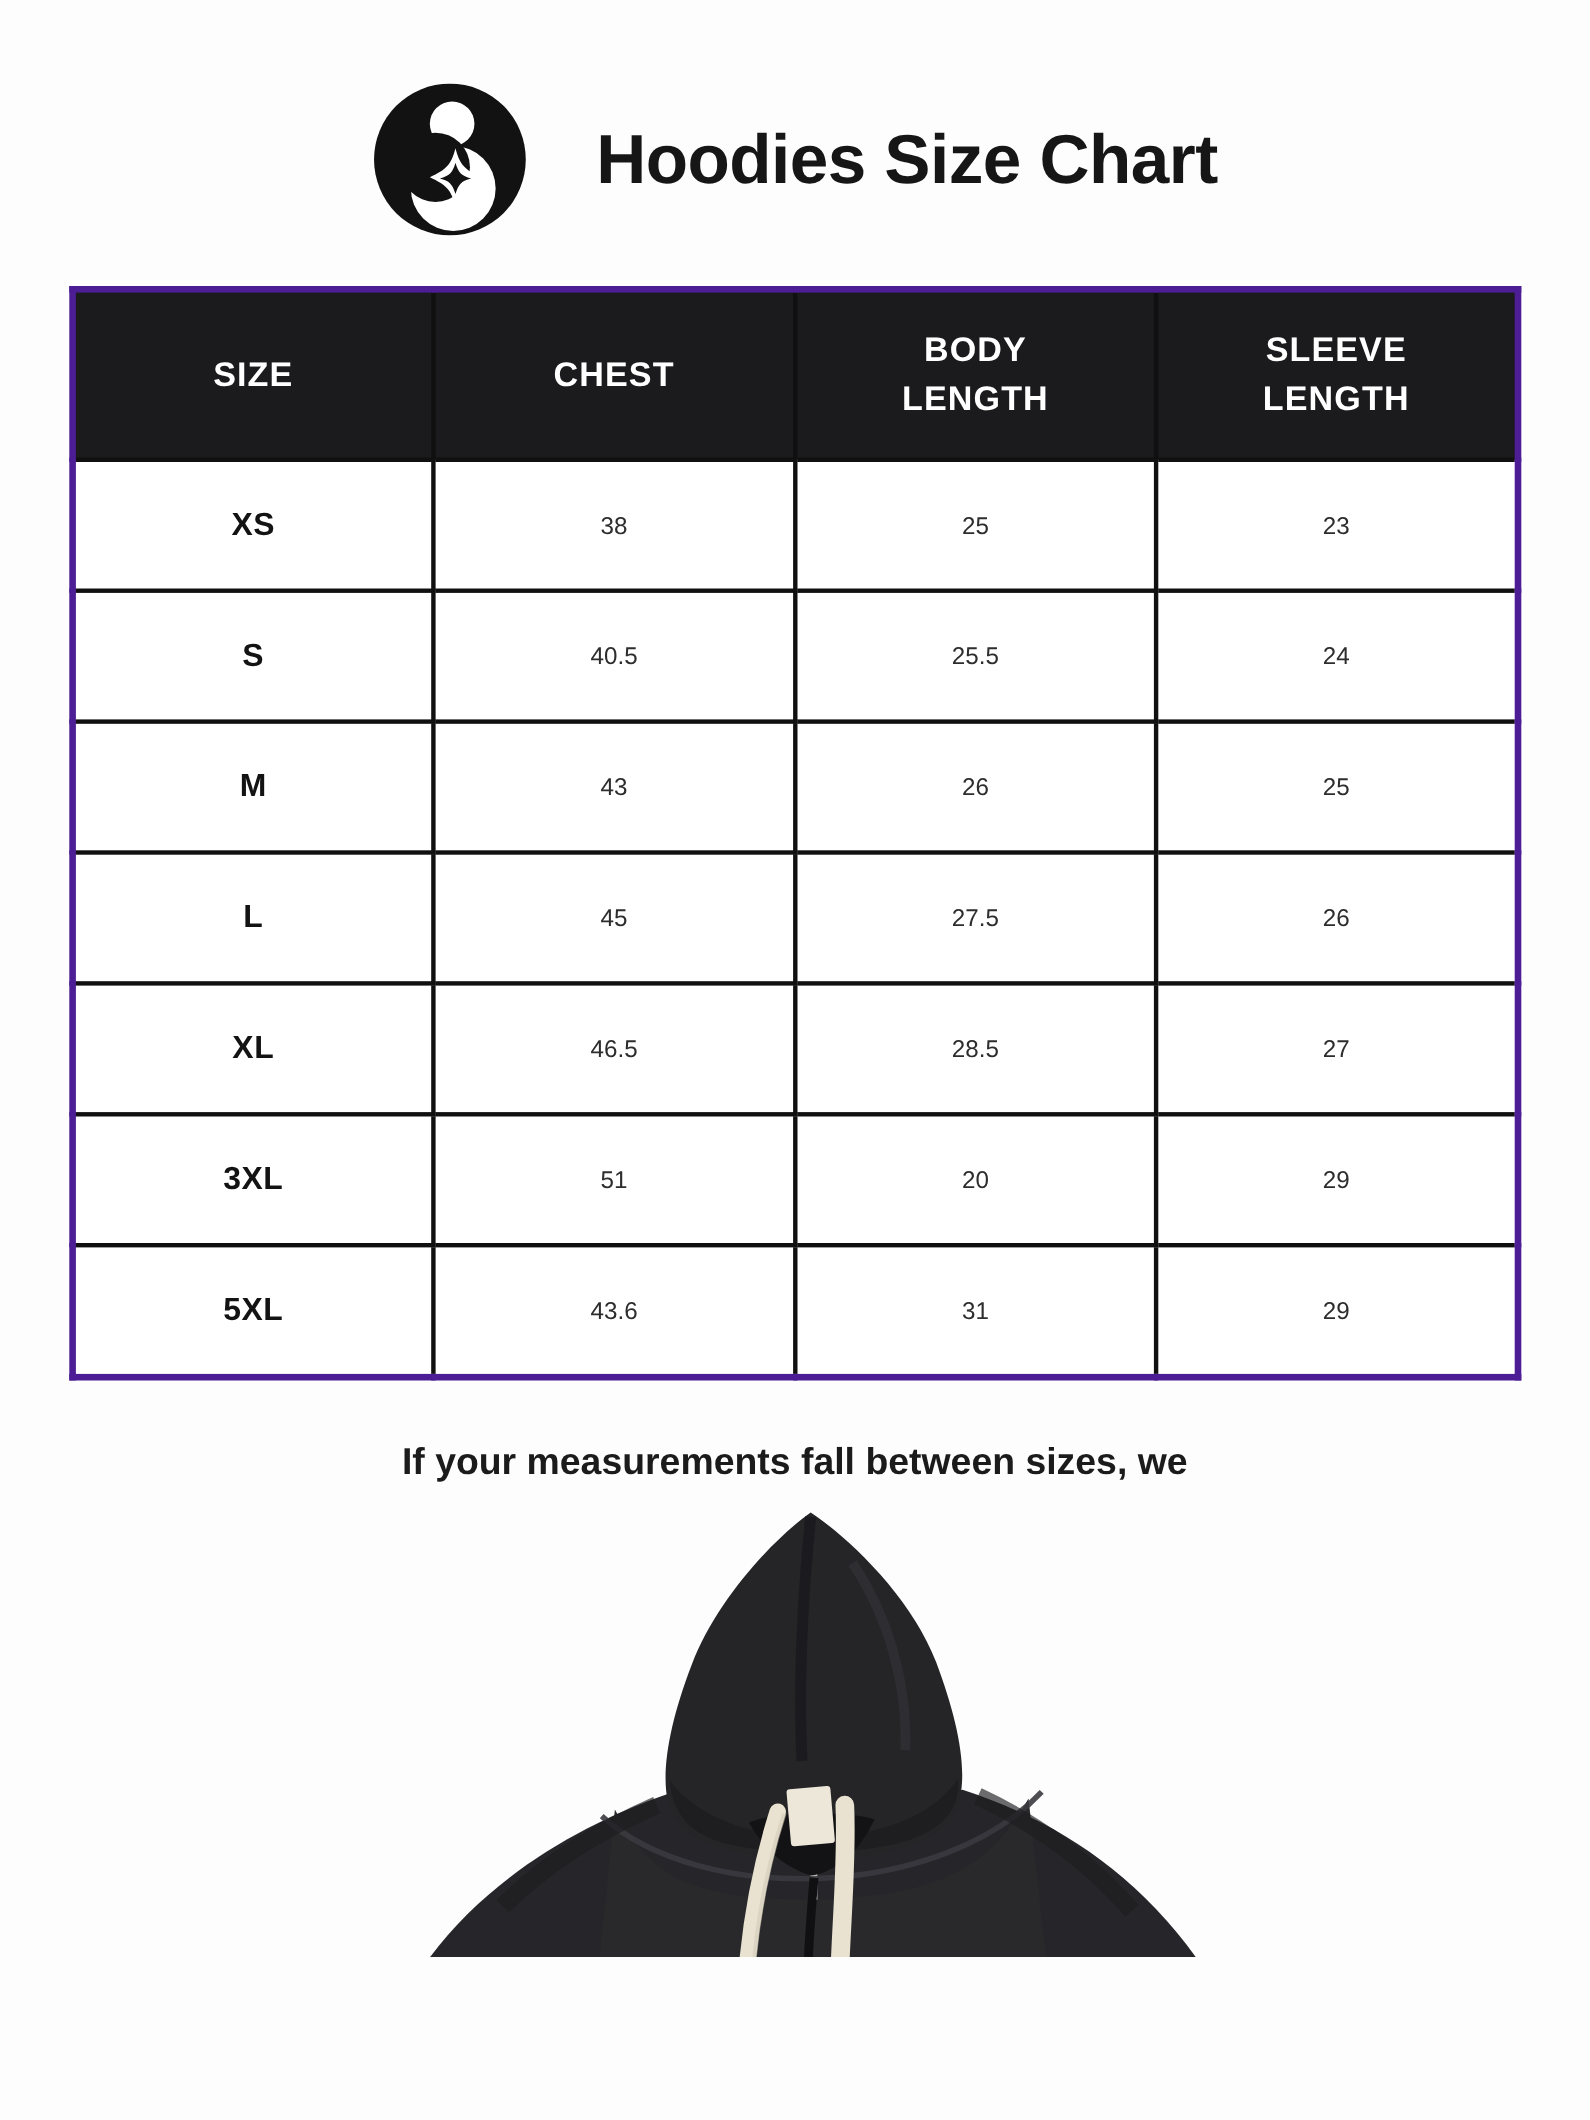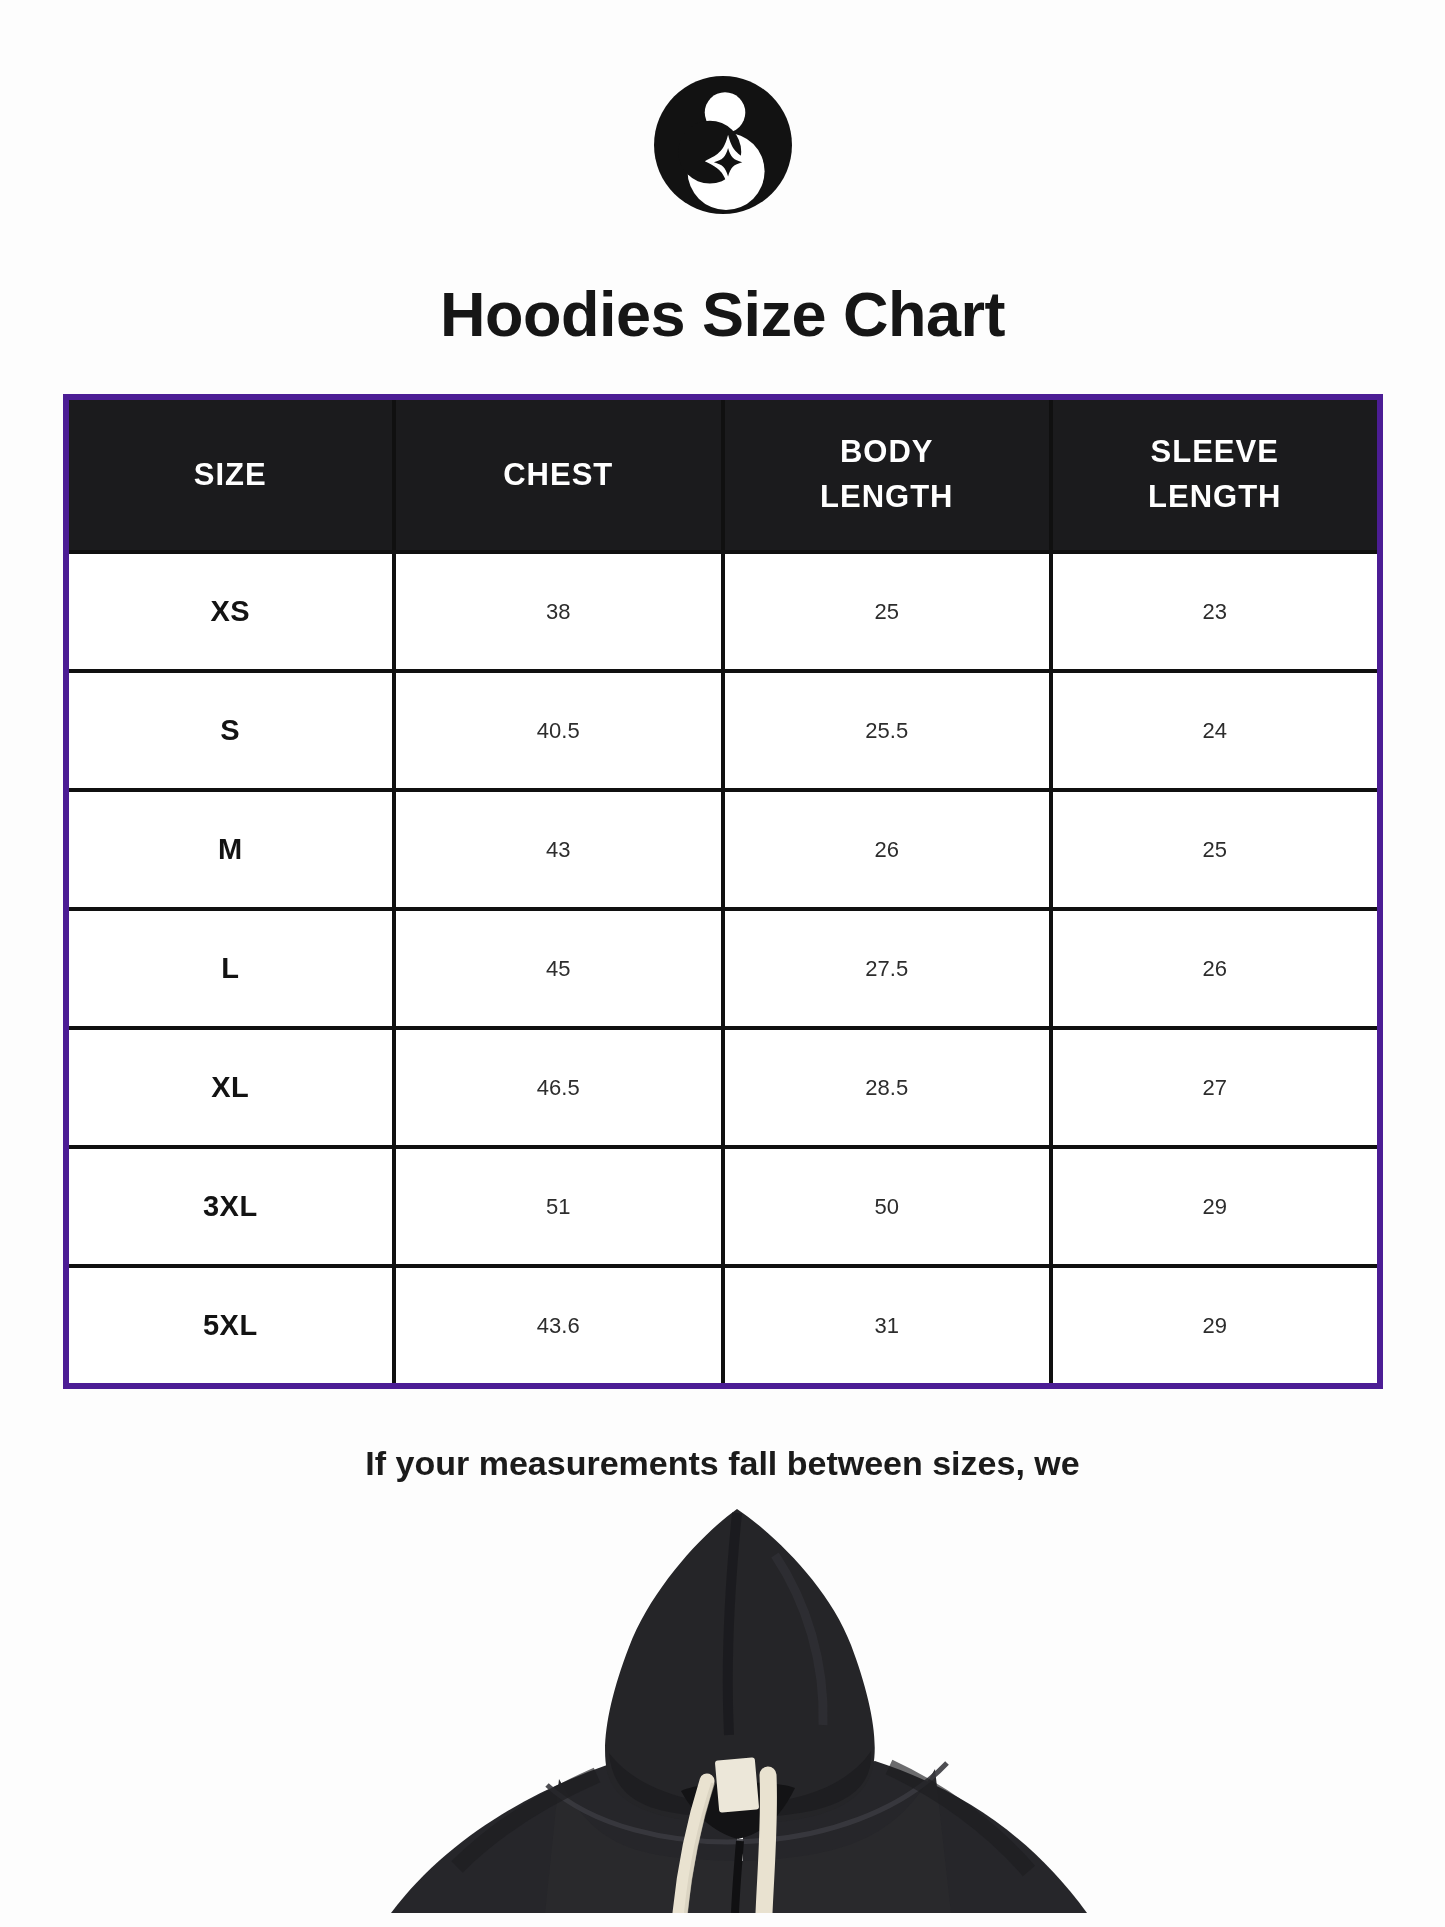--- a/index.html
+++ b/index.html
@@ -13,21 +13,20 @@
   }
   .page { width: 1445px; height: 1927px; }
 
   
   .brand-header {
     padding-top: 74px;
     display: flex;
     align-items: center;
     justify-content: center;
     gap: 62px;
-    flex-direction: column;
   }
   .logo { width: 142px; height: 142px; flex: 0 0 auto; display: block; }
   .logo svg { width: 100%; height: 100%; display: block; }
   .page-title {
     margin: 0;
     font-size: 63px;
     font-weight: 800;
     letter-spacing: -0.5px;
     color: #161616;
     white-space: nowrap;
@@ -148,21 +147,21 @@
       </tr>
       <tr>
         <td class="size-cell">XL</td>
         <td>46.5</td>
         <td>28.5</td>
         <td>27</td>
       </tr>
       <tr>
         <td class="size-cell">3XL</td>
         <td>51</td>
-        <td>50</td>
+        <td>20</td>
         <td>29</td>
       </tr>
       <tr>
         <td class="size-cell">5XL</td>
         <td>43.6</td>
         <td>31</td>
         <td>29</td>
       </tr>
     </tbody>
   </table>

